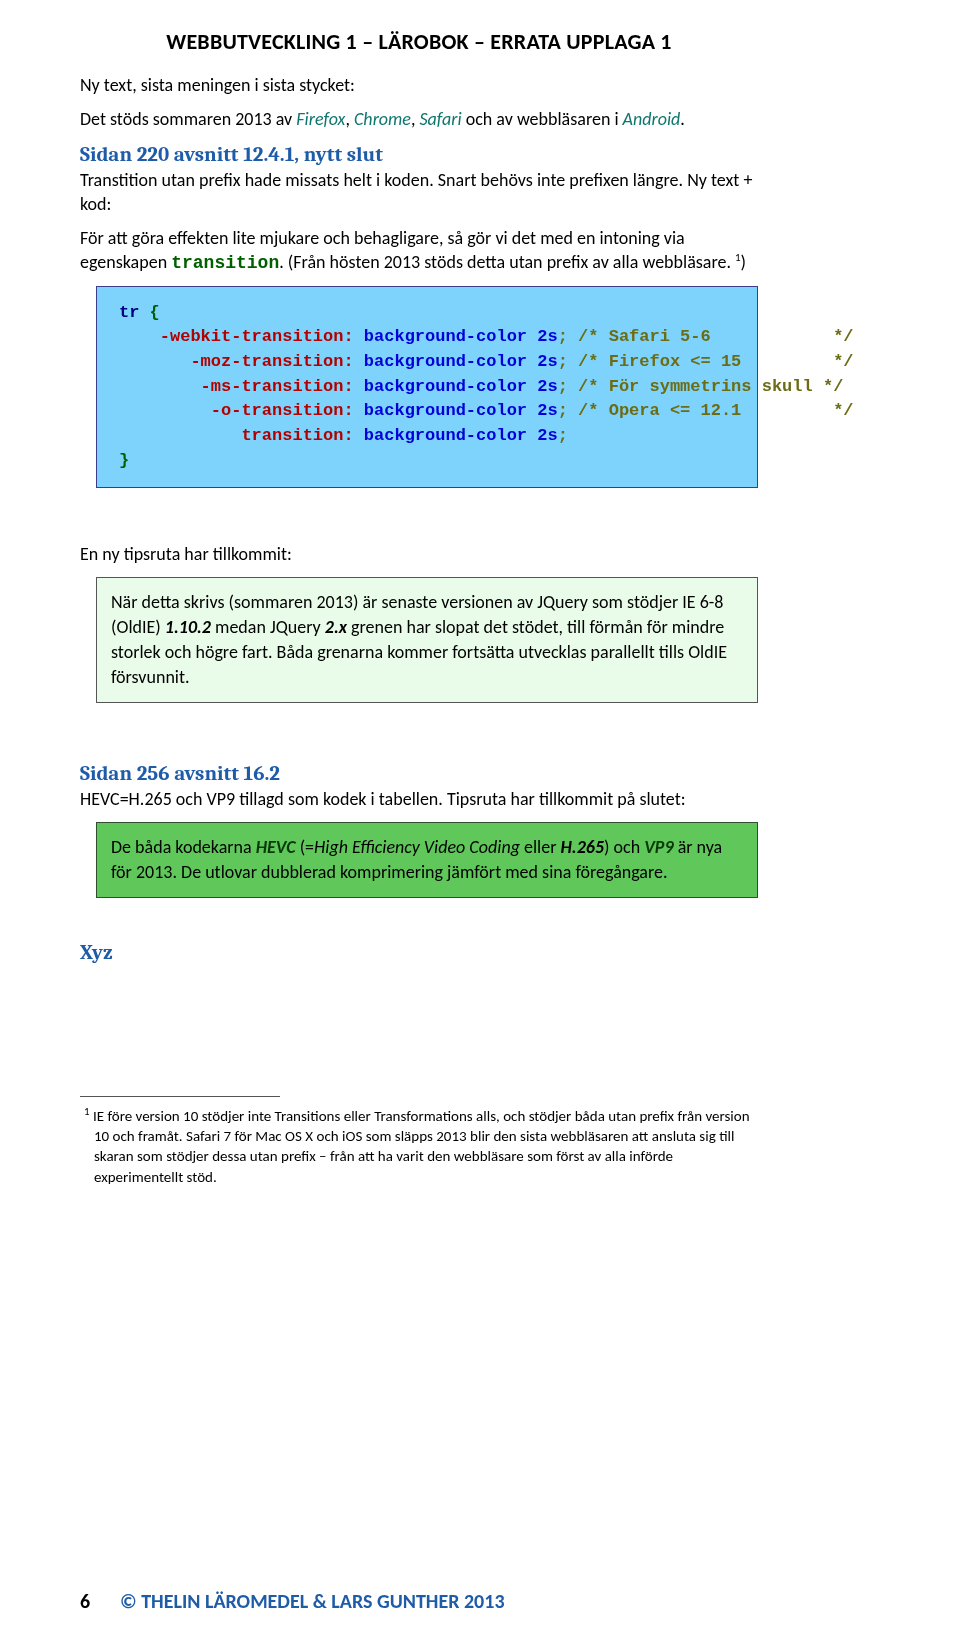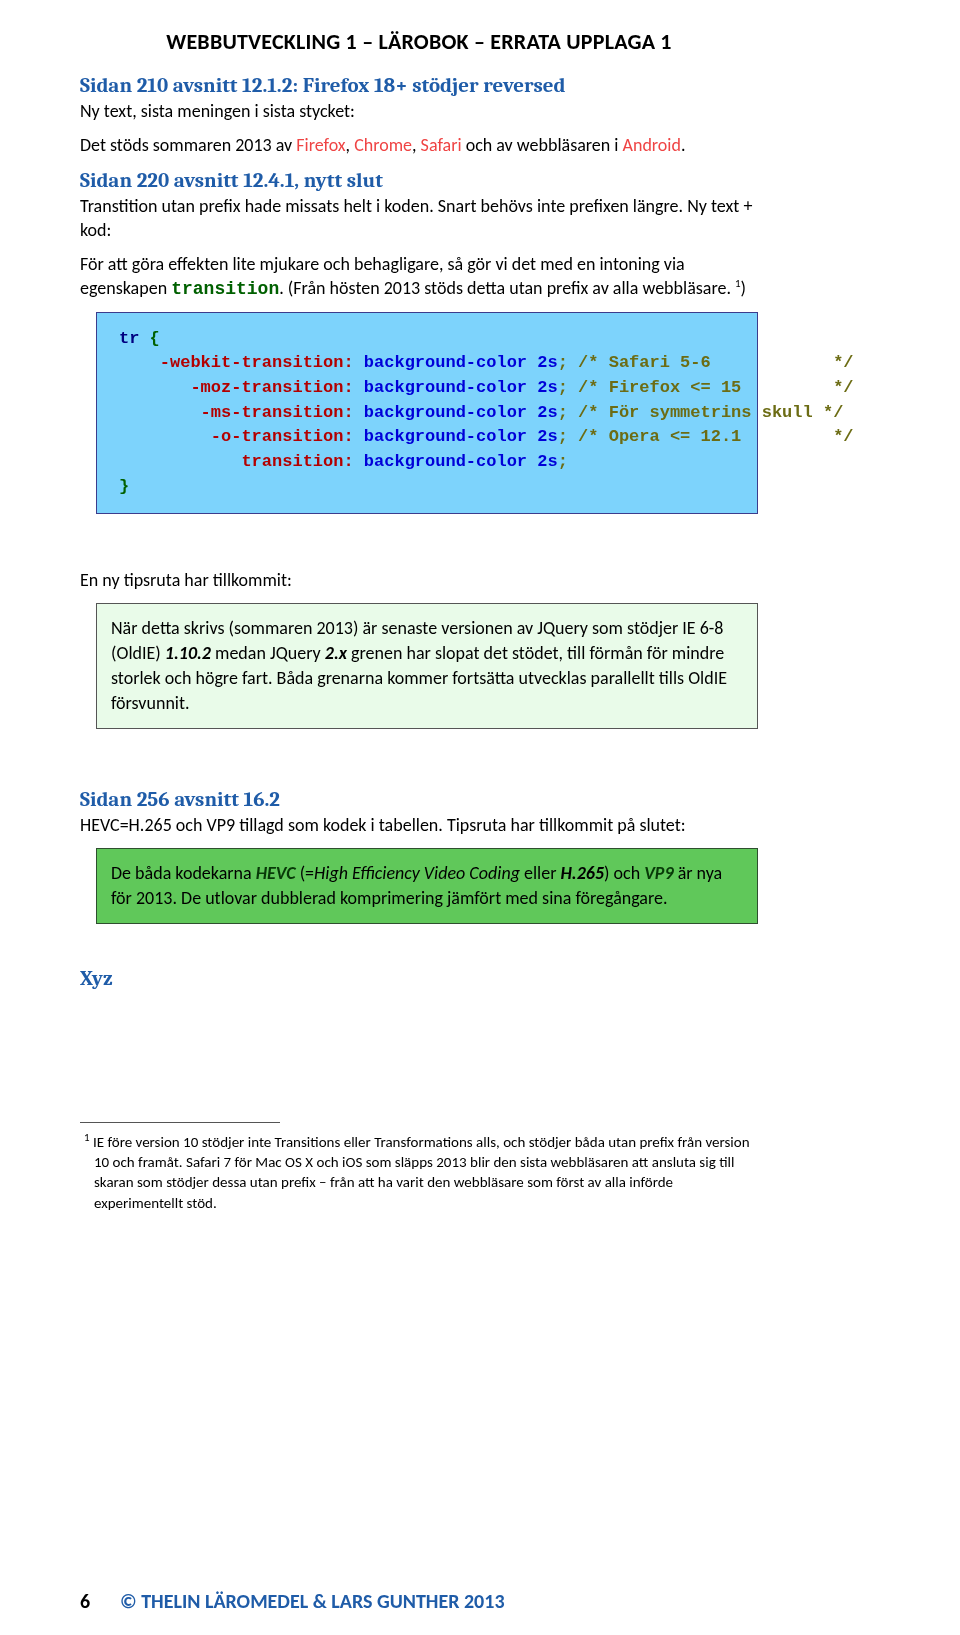--- a/index.html
+++ b/index.html
@@ -26,21 +26,21 @@
   }
   .sec-heading {
     color: #1f5ca8;
     font-family: Cambria, Georgia, serif;
     font-size: 21px;
     font-weight: bold;
     margin-top: 6px;
     margin-bottom: 2px;
   }
   .body-text { margin: 2px 0 10px 0; line-height: 1.35; }
-  .italic-names { color: #ef4444; }
+  .italic-names { font-style: italic; color: #0f766e; }
   .code-inline {
     font-family: Consolas, "Courier New", monospace;
     font-weight: bold;
     color: #006000;
   }
   .code-box {
     background: #7dd3fc;
     border: 1.5px solid #3c3c8c;
     padding: 14px 16px 14px 22px;
     margin: 6px 0 0 16px;
@@ -98,21 +98,20 @@
   .spacer-lg { height: 52px; }
   .nowrap { white-space: nowrap; }
 </style>
 </head>
 <body>
 
 <div class="page">
 
   <div class="doc-title">WEBBUTVECKLING 1 – LÄROBOK – ERRATA UPPLAGA 1</div>
 
-  <div class="sec-heading">Sidan 210 avsnitt 12.1.2: Firefox 18+ stödjer reversed</div>
   <div class="body-text">Ny text, sista meningen i sista stycket:</div>
   <div class="body-text">
     <span>Det stöds sommaren 2013 av </span><span class="italic-names">Firefox</span><span>, </span><span class="italic-names">Chrome</span><span>, </span><span class="italic-names">Safari</span><span> och av webbläsaren i </span><span class="italic-names">Android</span><span>.</span>
   </div>
 
   <div class="sec-heading">Sidan 220 avsnitt 12.4.1, nytt slut</div>
   <div class="body-text">Transtition utan prefix hade missats helt i koden. Snart behövs inte prefixen längre. Ny text + kod:</div>
   <div class="body-text">
     <span>För att göra effekten lite mjukare och behagligare, så gör vi det med en intoning via egenskapen </span><span class="code-inline">transition</span><span>. (Från hösten 2013 stöds detta utan prefix av alla webbläsare. </span><span class="sup">1</span><span>)</span>
   </div>

